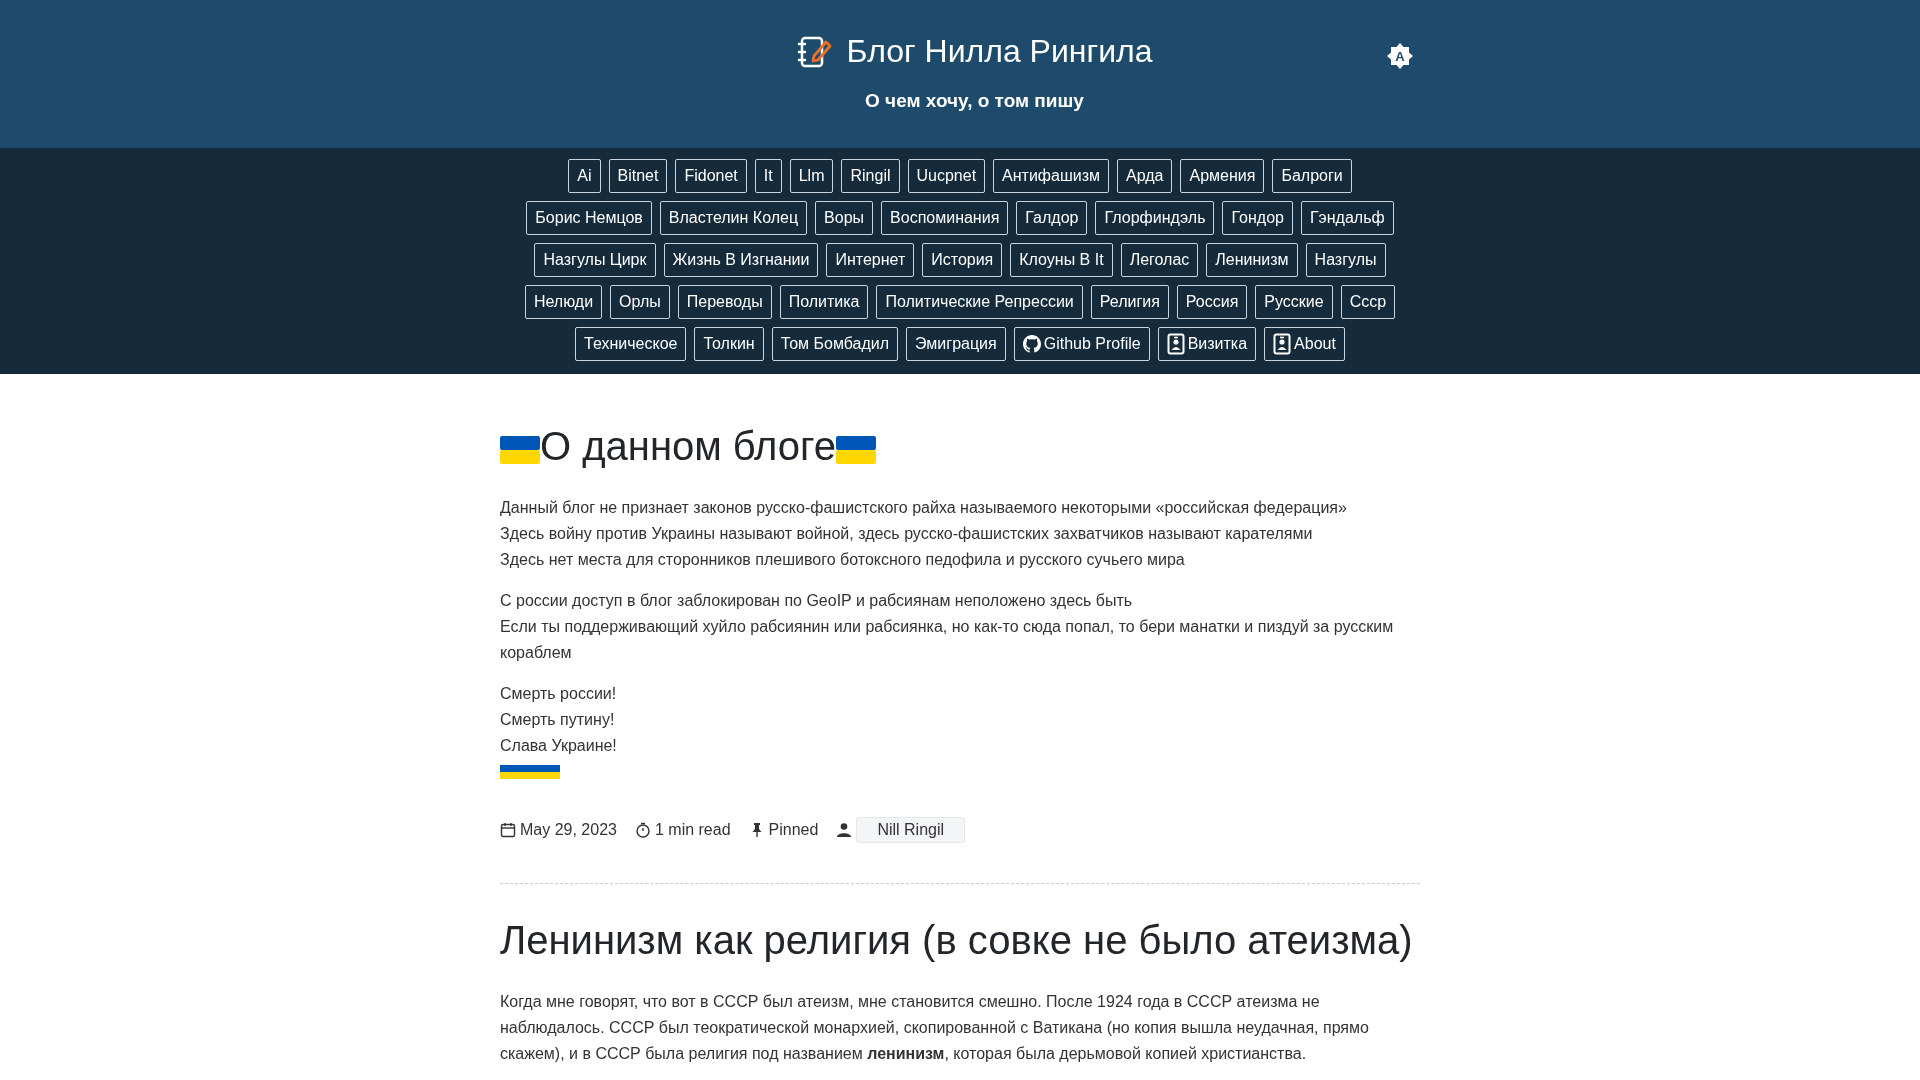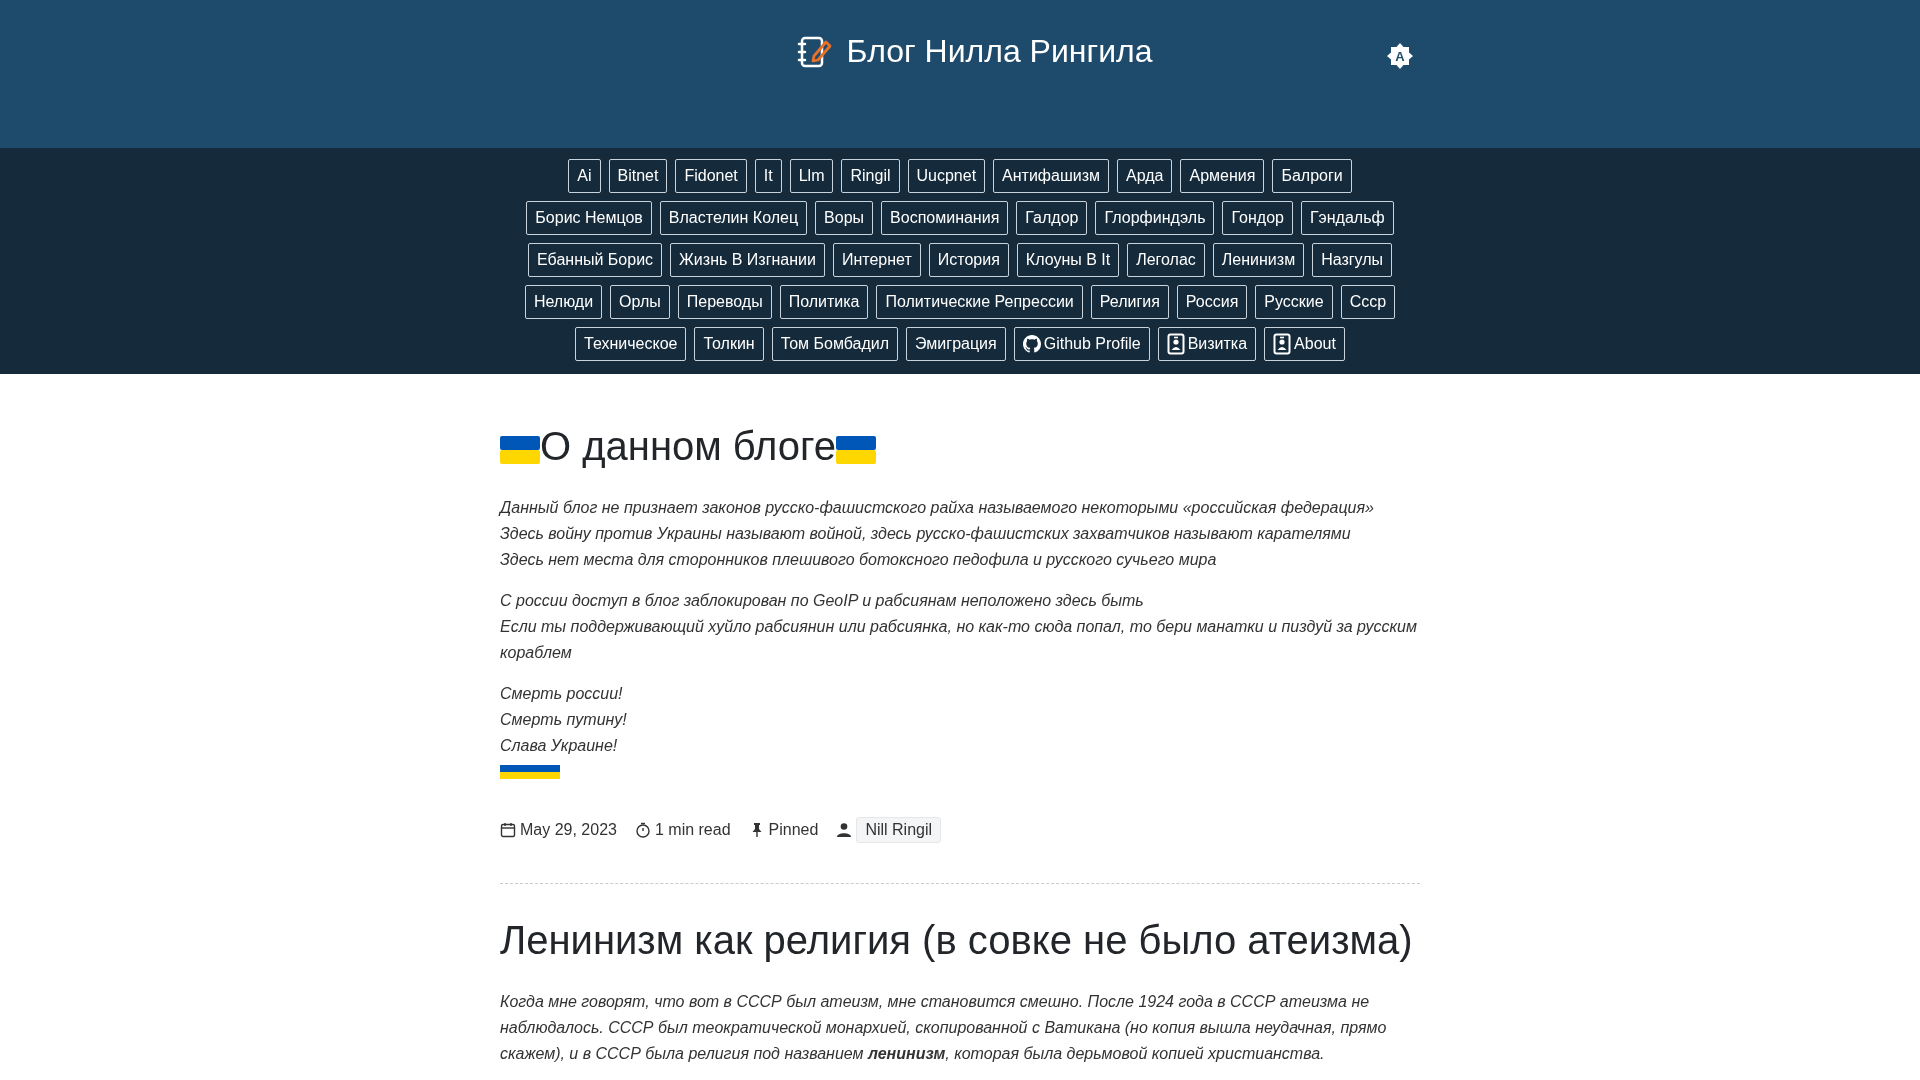--- a/index.html
+++ b/index.html
@@ -12,25 +12,25 @@
     .subtitle { color: #ffffff; font-size: 19px; font-weight: bold; margin-top: 16px; }
     .theme-toggle { position: absolute; left: 1386px; top: 42px; width: 28px; height: 28px; cursor: pointer; }
 
     .tags { background: #152a3a; height: 226px; padding-top: 11px; }
     .tag-row { display: flex; justify-content: center; gap: 8px; margin-bottom: 8px; }
     .tag { display: inline-flex; align-items: center; gap: 3px; height: 34px; padding: 0 8px; border: 1px solid #c9d3dc; color: #ffffff; font-size: 16px; border-radius: 2px; background: transparent; cursor: pointer; }
     .tag svg { width: 18px; height: 18px; }
 
     .main { width: 920px; margin: 0 auto; padding-top: 50px; }
     .post-title { font-size: 40px; font-weight: normal; color: #222529; margin-bottom: 26px; }
-    .post-body p { font-size: 16px; line-height: 26px; color: #333; margin-bottom: 15px; font-style: italic; }
+    .post-body p { font-size: 16px; line-height: 26px; color: #333; margin-bottom: 15px; }
     .meta { display: flex; align-items: center; gap: 18px; font-size: 16px; color: #333; margin-top: 32px; }
     .meta .item { display: inline-flex; align-items: center; gap: 4px; }
     .meta svg { width: 16px; height: 16px; }
-    .author-badge { background: #f4f5f6; border: 1px solid #e5e7e9; border-radius: 3px; padding: 3px 8px; }
+    .author-badge { background: #f4f5f6; border: 1px solid #e5e7e9; border-radius: 3px; padding: 3px 20px; }
     .divider { border: none; border-top: 1px dashed #c8ccd0; margin: 40px 0 34px; }
     .read-more { color: #1e6fb8; text-decoration: none; font-size: 16px; }
     .flag { display: inline-block; width: 40px; height: 28px; vertical-align: -4px; }
     .flag-sm { display: inline-block; width: 20px; height: 14px; vertical-align: -2px; margin-right: 0; }
     .flag .b, .flag-sm .b { fill: #0057b7; }
     .flag .y, .flag-sm .y { fill: #ffd700; }
   </style>
 </head>
 <body>
 
@@ -38,20 +38,21 @@
   <a class="site-title">
     <svg class="logo" viewBox="0 0 36 36">
       <rect x="5" y="4" width="20" height="28" rx="3" fill="none" stroke="#ffffff" stroke-width="2.5"></rect>
       <line x1="2" y1="10" x2="8" y2="10" stroke="#ffffff" stroke-width="2.5" stroke-linecap="round"></line>
       <line x1="2" y1="18" x2="8" y2="18" stroke="#ffffff" stroke-width="2.5" stroke-linecap="round"></line>
       <line x1="2" y1="26" x2="8" y2="26" stroke="#ffffff" stroke-width="2.5" stroke-linecap="round"></line>
       <path d="M17 22 L29 8 L33 12 L21 26 L16 27 Z" fill="none" stroke="#e8702a" stroke-width="2.8" stroke-linejoin="round"></path>
     </svg>
     <span>Блог Нилла Рингила</span>
   </a>
+  <div class="subtitle">О чем хочу, о том пишу</div>
   <svg class="theme-toggle" viewBox="0 0 28 28">
     <path d="M14 1 L17.5 5 L23 5 L23 10.5 L27 14 L23 17.5 L23 23 L17.5 23 L14 27 L10.5 23 L5 23 L5 17.5 L1 14 L5 10.5 L5 5 L10.5 5 Z" fill="#ffffff"></path>
     <text x="14" y="19" text-anchor="middle" font-size="13" font-weight="bold" fill="#1e4b6b" font-family="Liberation Sans, sans-serif">A</text>
   </svg>
 </header>
 
 <nav class="tags">
   <div class="tag-row">
     <a class="tag">Ai</a>
     <a class="tag">Bitnet</a>
@@ -69,21 +70,21 @@
     <a class="tag">Борис Немцов</a>
     <a class="tag">Властелин Колец</a>
     <a class="tag">Воры</a>
     <a class="tag">Воспоминания</a>
     <a class="tag">Галдор</a>
     <a class="tag">Глорфиндэль</a>
     <a class="tag">Гондор</a>
     <a class="tag">Гэндальф</a>
   </div>
   <div class="tag-row">
-    <a class="tag">Ебанный Борис</a>
+    <a class="tag">Назгулы Цирк</a>
     <a class="tag">Жизнь В Изгнании</a>
     <a class="tag">Интернет</a>
     <a class="tag">История</a>
     <a class="tag">Клоуны В It</a>
     <a class="tag">Леголас</a>
     <a class="tag">Ленинизм</a>
     <a class="tag">Назгулы</a>
   </div>
   <div class="tag-row">
     <a class="tag">Нелюди</a>

